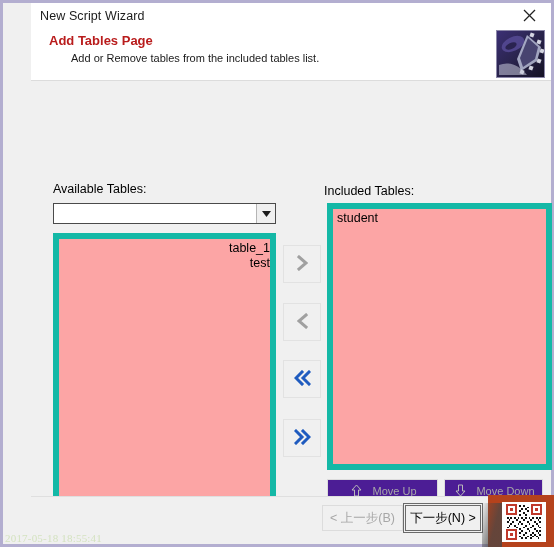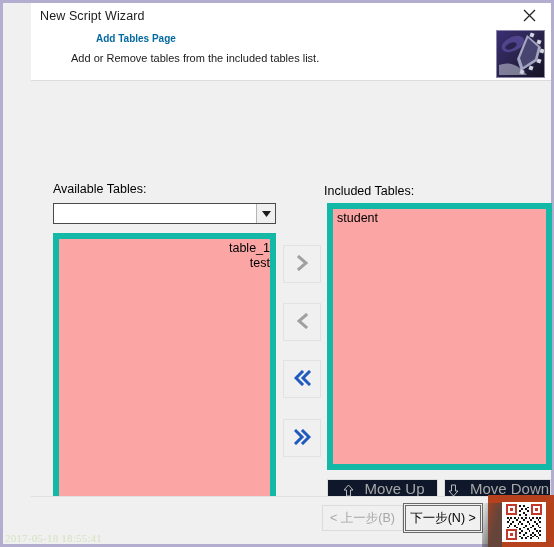--- a/index.html
+++ b/index.html
@@ -61,24 +61,23 @@
   #header {
     background: #ffffff;
     height: 52px;
     flex: 0 0 auto;
     position: relative;
     border-bottom: 1px solid #dcdcdc;
   }
   #header-title {
     position: absolute;
     left: 18px; top: 5px;
-    font-size: 10px;
+    font-size: 13px;
     font-weight: bold;
-    color: #0369a1;
-    margin-left: 47px;
+    color: #b91c1c;
   }
   #header-sub {
     position: absolute;
     left: 40px; top: 24px;
     font-size: 11px;
     color: #1a1a1a;
   }
   #header-img {
     position: absolute;
     right: 6px; top: 2px;
@@ -175,30 +174,31 @@
   #xfer-remove { top: 222px; }
   #xfer-addall { top: 279px; }
   #xfer-remall { top: 338px; }
 
   
   .move-btn {
     position: absolute;
     top: 398px;
     height: 23px;
     box-sizing: border-box;
-    background: #0f172a;
+    background: #4c1d95;
     border: 1px solid #dcdcdc;
     display: flex;
+    align-items: center;
     justify-content: center;
     color: #a7a7a7;
-    font-size: 15px;
+    font-size: 11px;
     cursor: default;
   }
   #move-up   { left: 296px;  width: 111px; }
-  #move-down { left: 413px;  width: 107px; }
+  #move-down { left: 413px;  width: 99px; }
   .move-btn .mb-icon {
     width: 16px;
     display: flex; align-items: center; justify-content: center;
     margin-right: 8px;
   }
 
   
   #fetch-btn {
     position: absolute;
     left: 44px; top: 431px;

